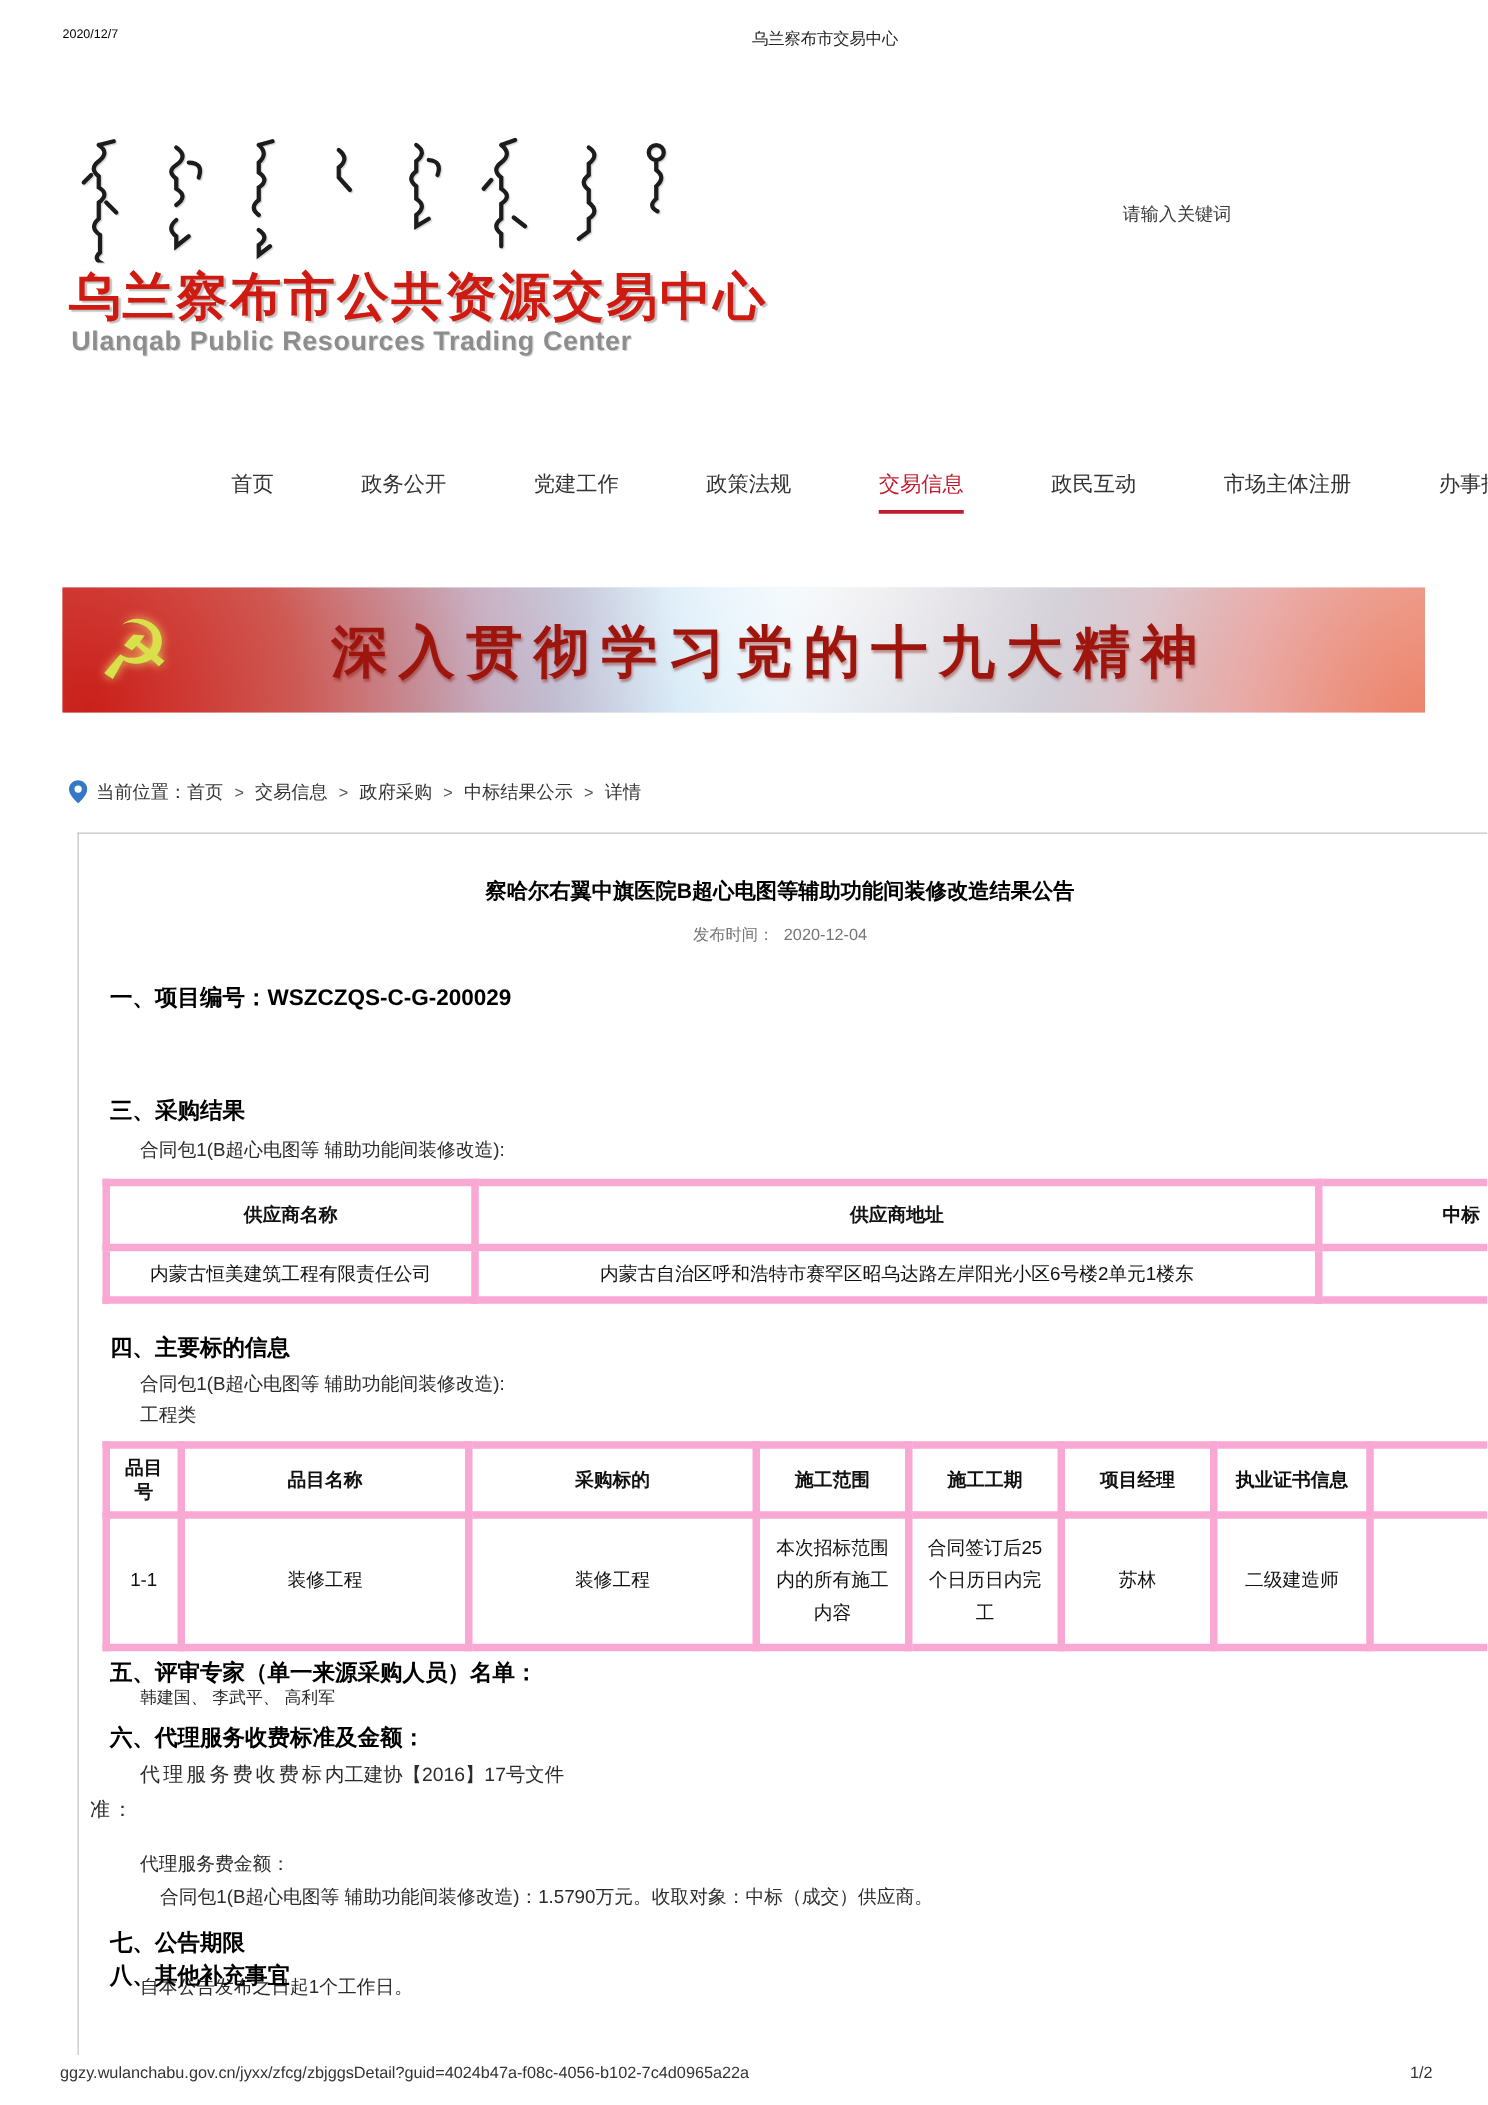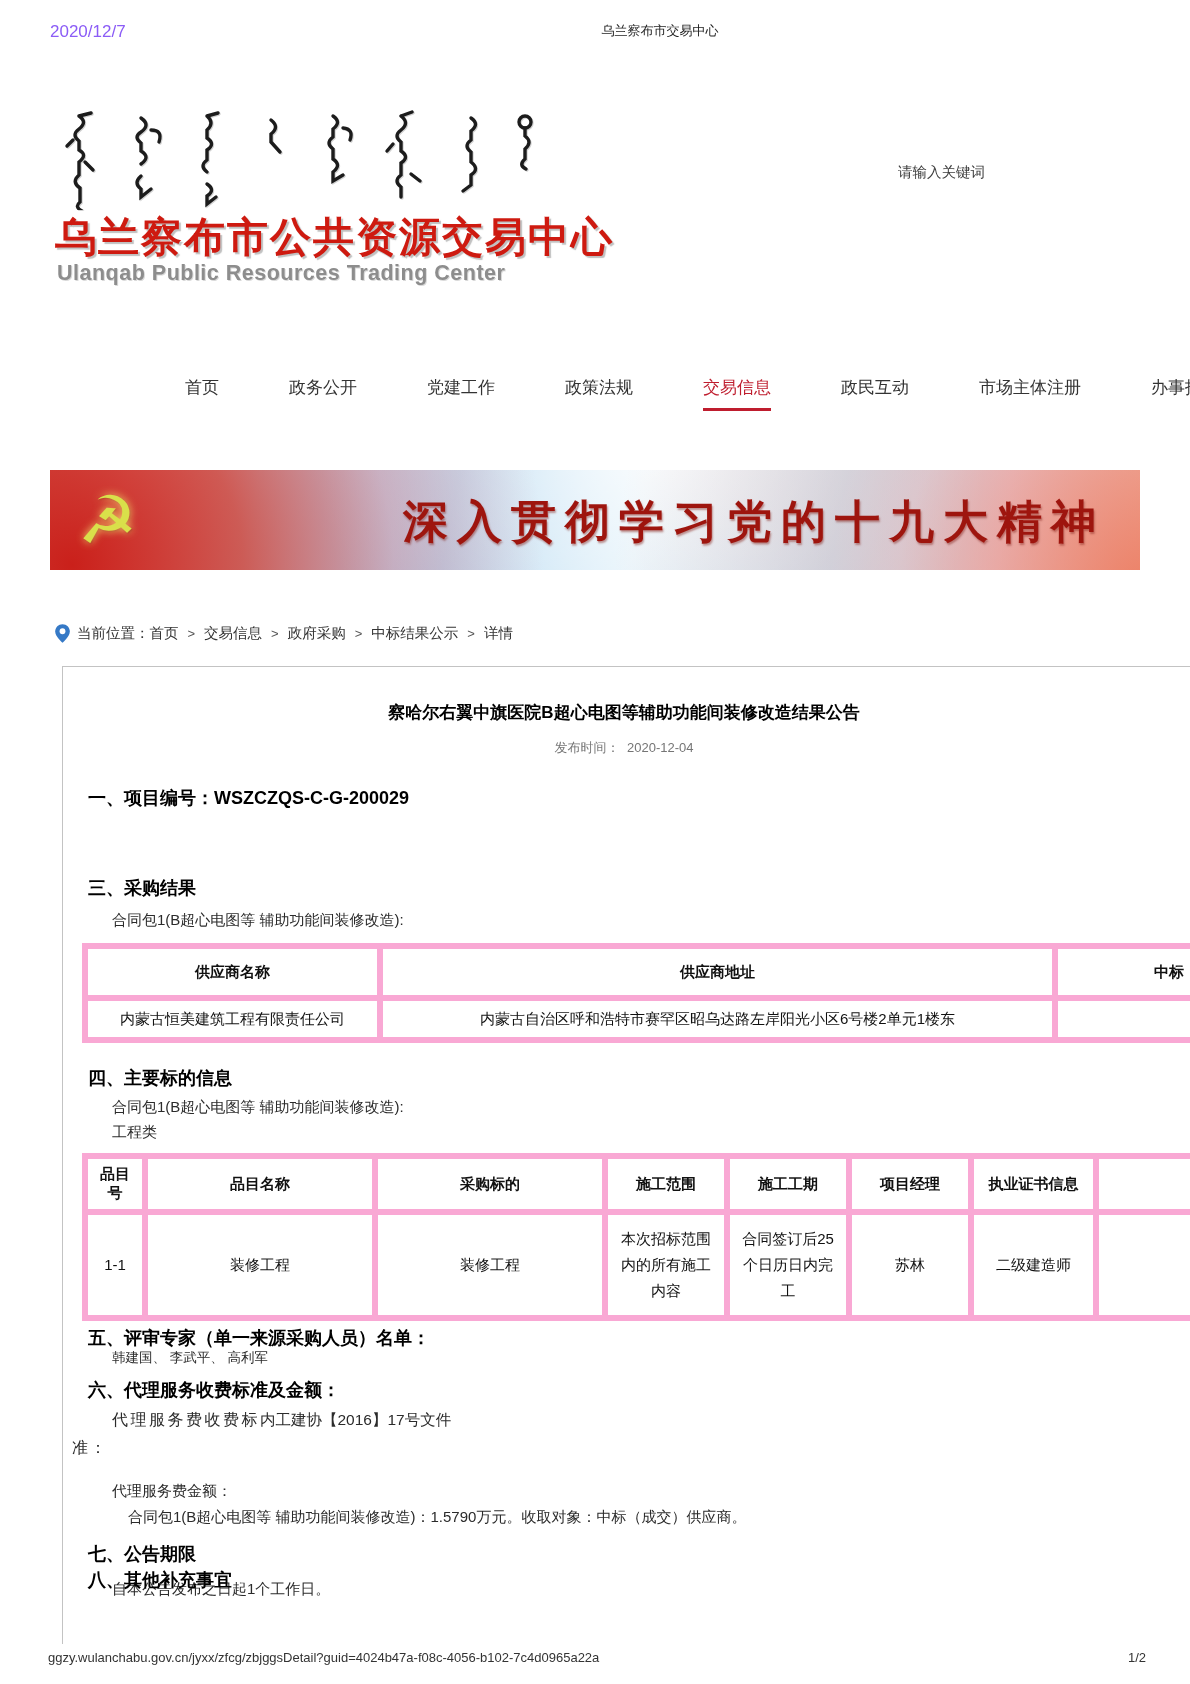--- a/index.html
+++ b/index.html
@@ -3,21 +3,21 @@
 <meta charset="utf-8">
 <style>
   * { box-sizing: border-box; margin: 0; padding: 0; }
   html,body { background:#fff; }
   .page {
     position: relative; width: 1190px; height: 1684px; overflow: hidden;
     background: #fff; color: #1a1a1a;
     font-family: "Liberation Sans", "DejaVu Sans", sans-serif;
   }
   
-  .ph-date { position:absolute; top:22px; left:50px; font-size:17px; color:#8b5cf6; }
+  .ph-date { position:absolute; top:22px; left:50px; font-size:10px; color:#000000; }
   .ph-title { position:absolute; top:22px; left:130px; width:1060px; text-align:center; font-size:13px; color:#222; }
   .pf-url { position:absolute; top:1650px; left:48px; font-size:13px; color:#333; }
   .pf-page { position:absolute; top:1650px; right:44px; font-size:13px; color:#333; }
 
   
   .mongolian { position:absolute; left:55px; top:110px; filter:drop-shadow(1.5px 1.5px 0 rgba(0,0,0,.18)); }
   .site-cn { position:absolute; left:55px; top:210px; font-size:41px; font-weight:bold; color:#ce1a10;
              letter-spacing:2px; white-space:nowrap; text-shadow:2px 2px 1px rgba(140,140,140,.55); }
   .site-en { position:absolute; left:57px; top:261px; font-size:21.5px; font-weight:bold; color:#8d8d8d;
              letter-spacing:.5px; white-space:nowrap; text-shadow:1px 1px 0 rgba(160,160,160,.4); }
@@ -33,21 +33,21 @@
   
   .banner { position:absolute; left:50px; top:470px; width:1090px; height:100px; overflow:hidden;
     background:
       radial-gradient(circle at 2% 95%, rgba(201,28,22,.97) 0%, rgba(208,60,48,.8) 16%, rgba(225,120,130,.42) 30%, rgba(255,255,255,0) 44%),
       radial-gradient(circle at 100% 115%, rgba(236,110,80,.75) 0%, rgba(242,170,158,.4) 22%, rgba(255,255,255,0) 48%),
       radial-gradient(circle at 55% -40%, rgba(255,255,255,.9) 0%, rgba(255,255,255,0) 55%),
       linear-gradient(100deg,#dd8890 0%,#ecb7c5 7%,#bcdcf1 19%,#9dcbeb 37%,#d6ecf8 54%,#aad4ee 72%,#e2cfe0 87%,#eebbad 100%);
   }
   .banner .flag { position:absolute; left:28px; top:2px; font-size:66px; line-height:96px; color:#d9e04a;
                   text-shadow:0 0 8px rgba(250,240,120,.9), 1px 1px 2px rgba(120,20,10,.5); }
-  .banner .slogan { position:absolute; left:215px; top:22px; width:840px; text-align:right;
+  .banner .slogan { position:absolute; left:215px; top:22px; width:840px; text-align:left;
     font-family:"Liberation Serif","DejaVu Serif",serif; font-weight:bold; font-size:45px; color:#9e150e;
     letter-spacing:9px; white-space:nowrap; text-shadow:1px 2px 2px rgba(130,30,25,.45); }
 
   
   .crumbs { position:absolute; left:55px; top:624px; display:flex; align-items:center; font-size:14.5px; color:#333; }
   .crumbs .pin { margin-right:7px; display:inline-flex; }
   .crumbs a { color:#333; text-decoration:none; cursor:pointer; }
   .crumbs .sep { margin:0 9px; color:#555; font-size:13px; }
 
   

